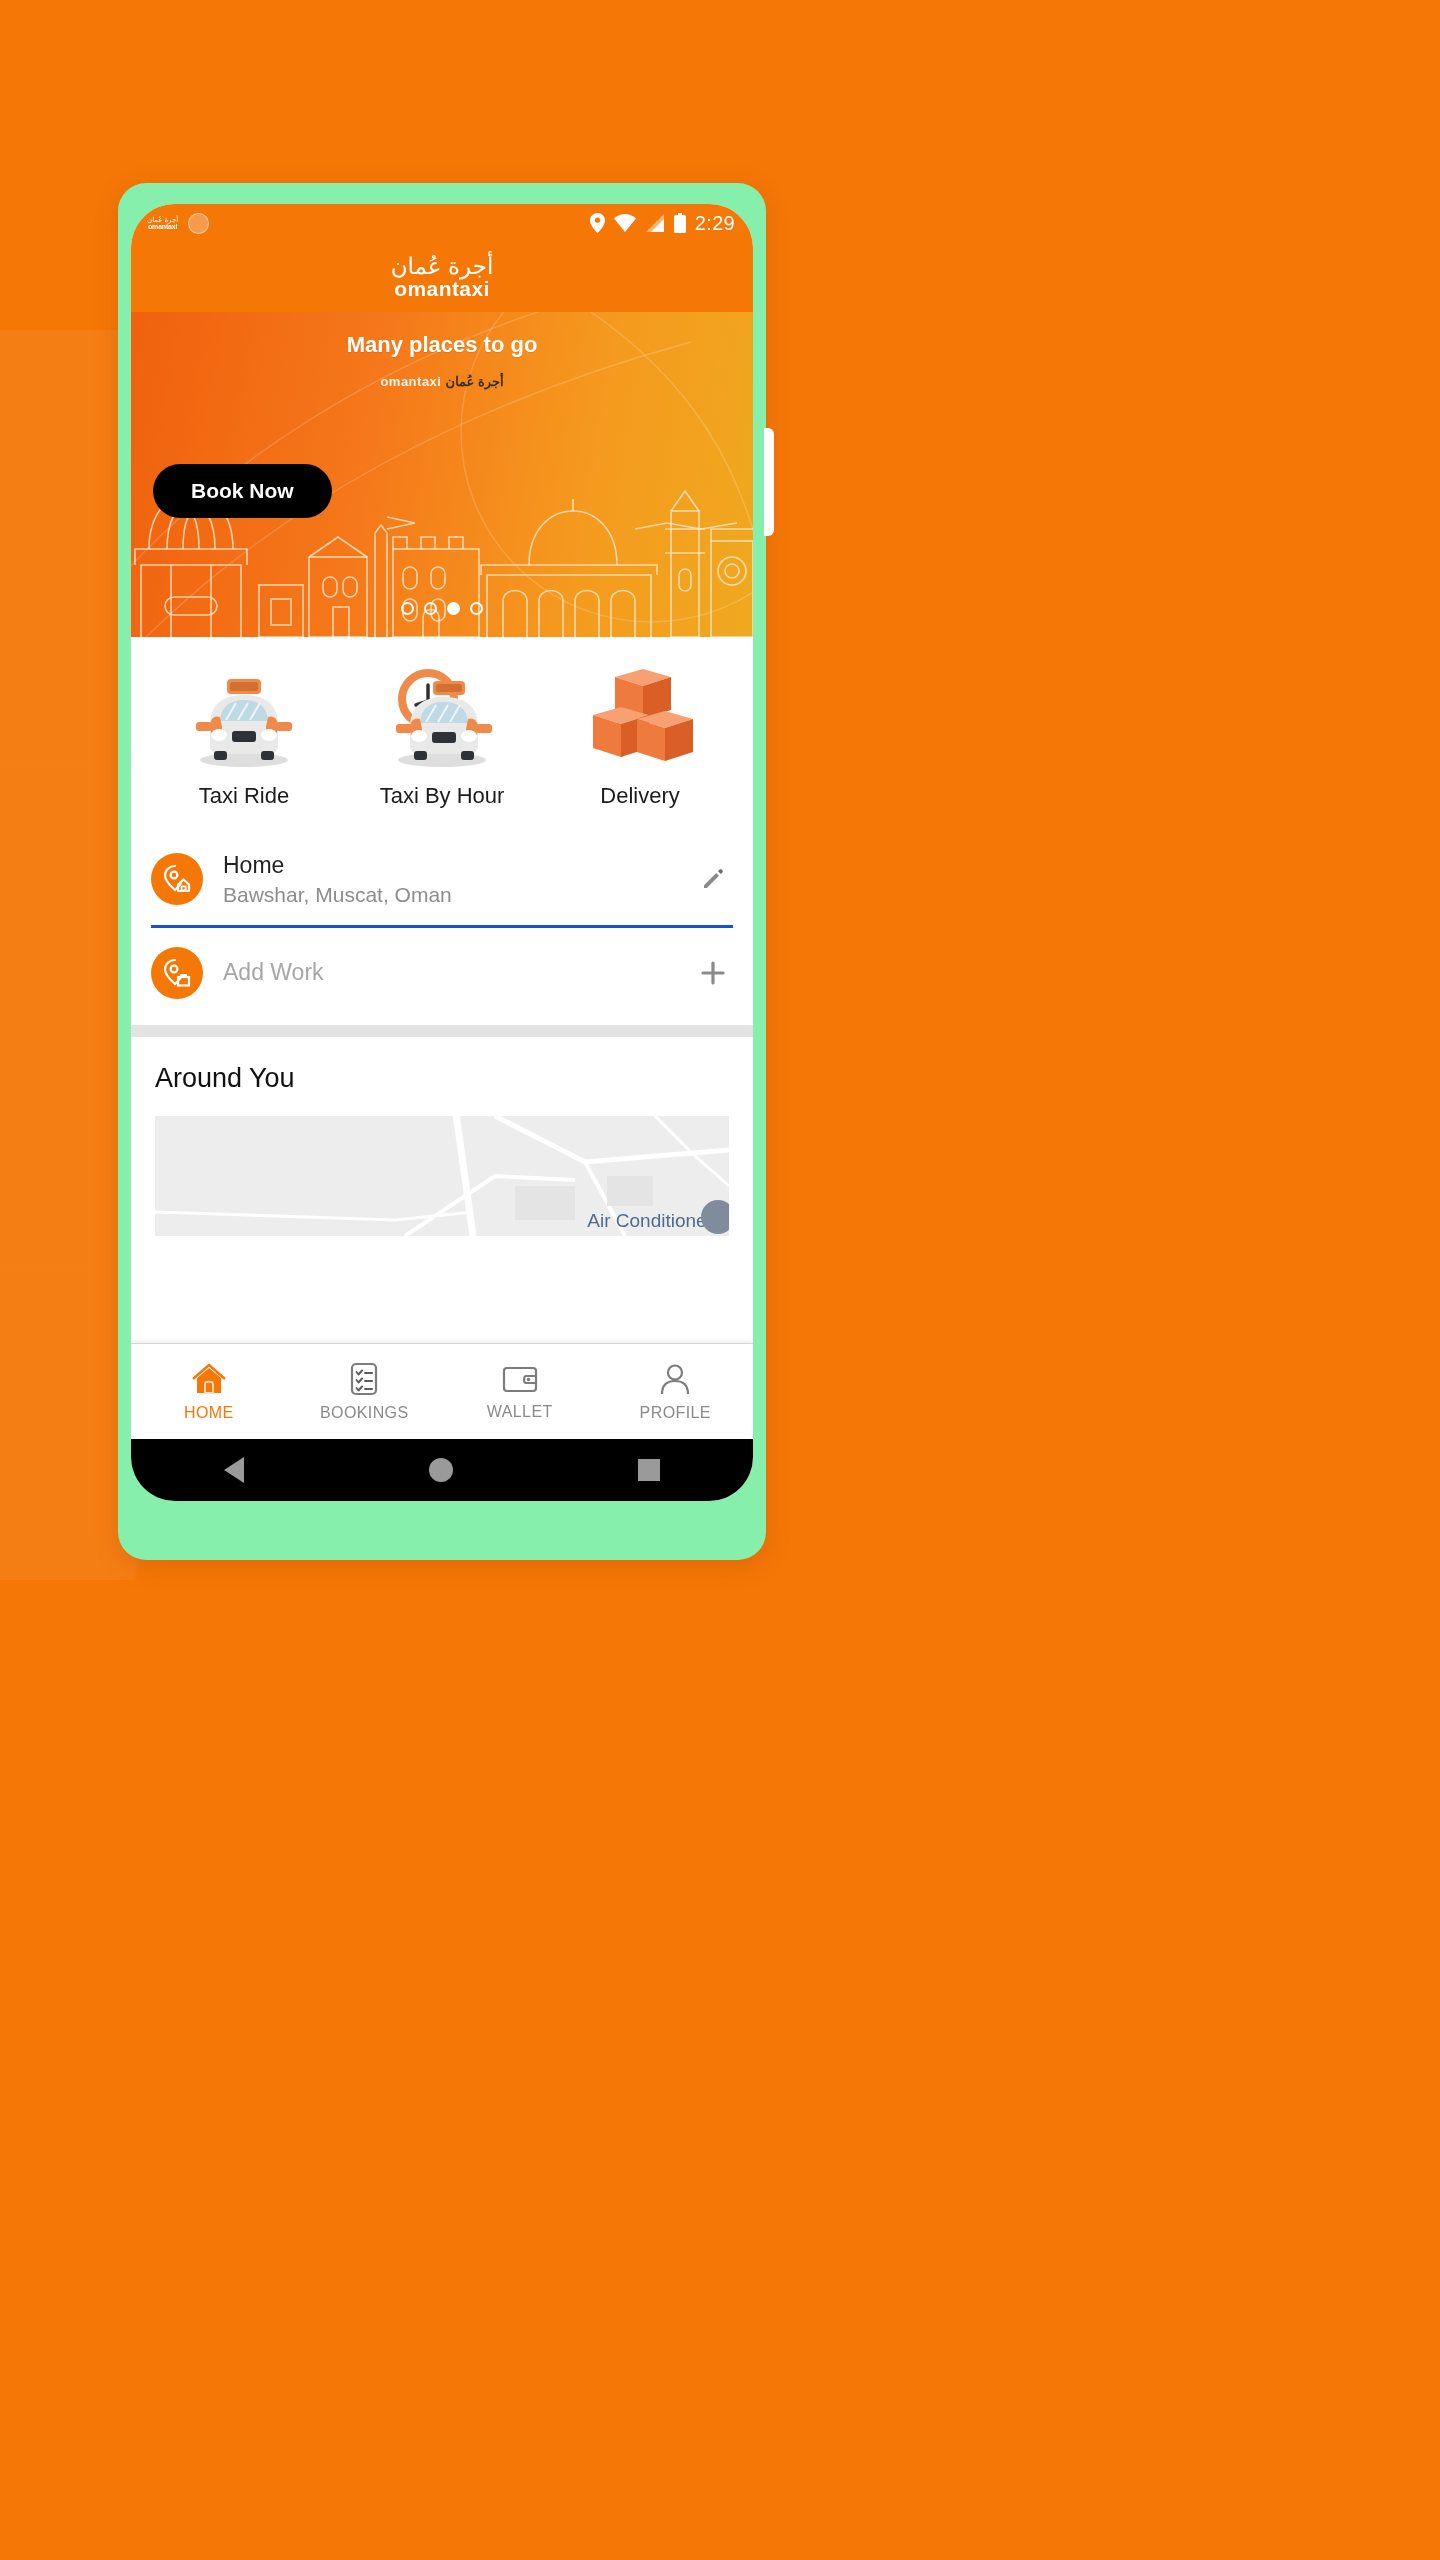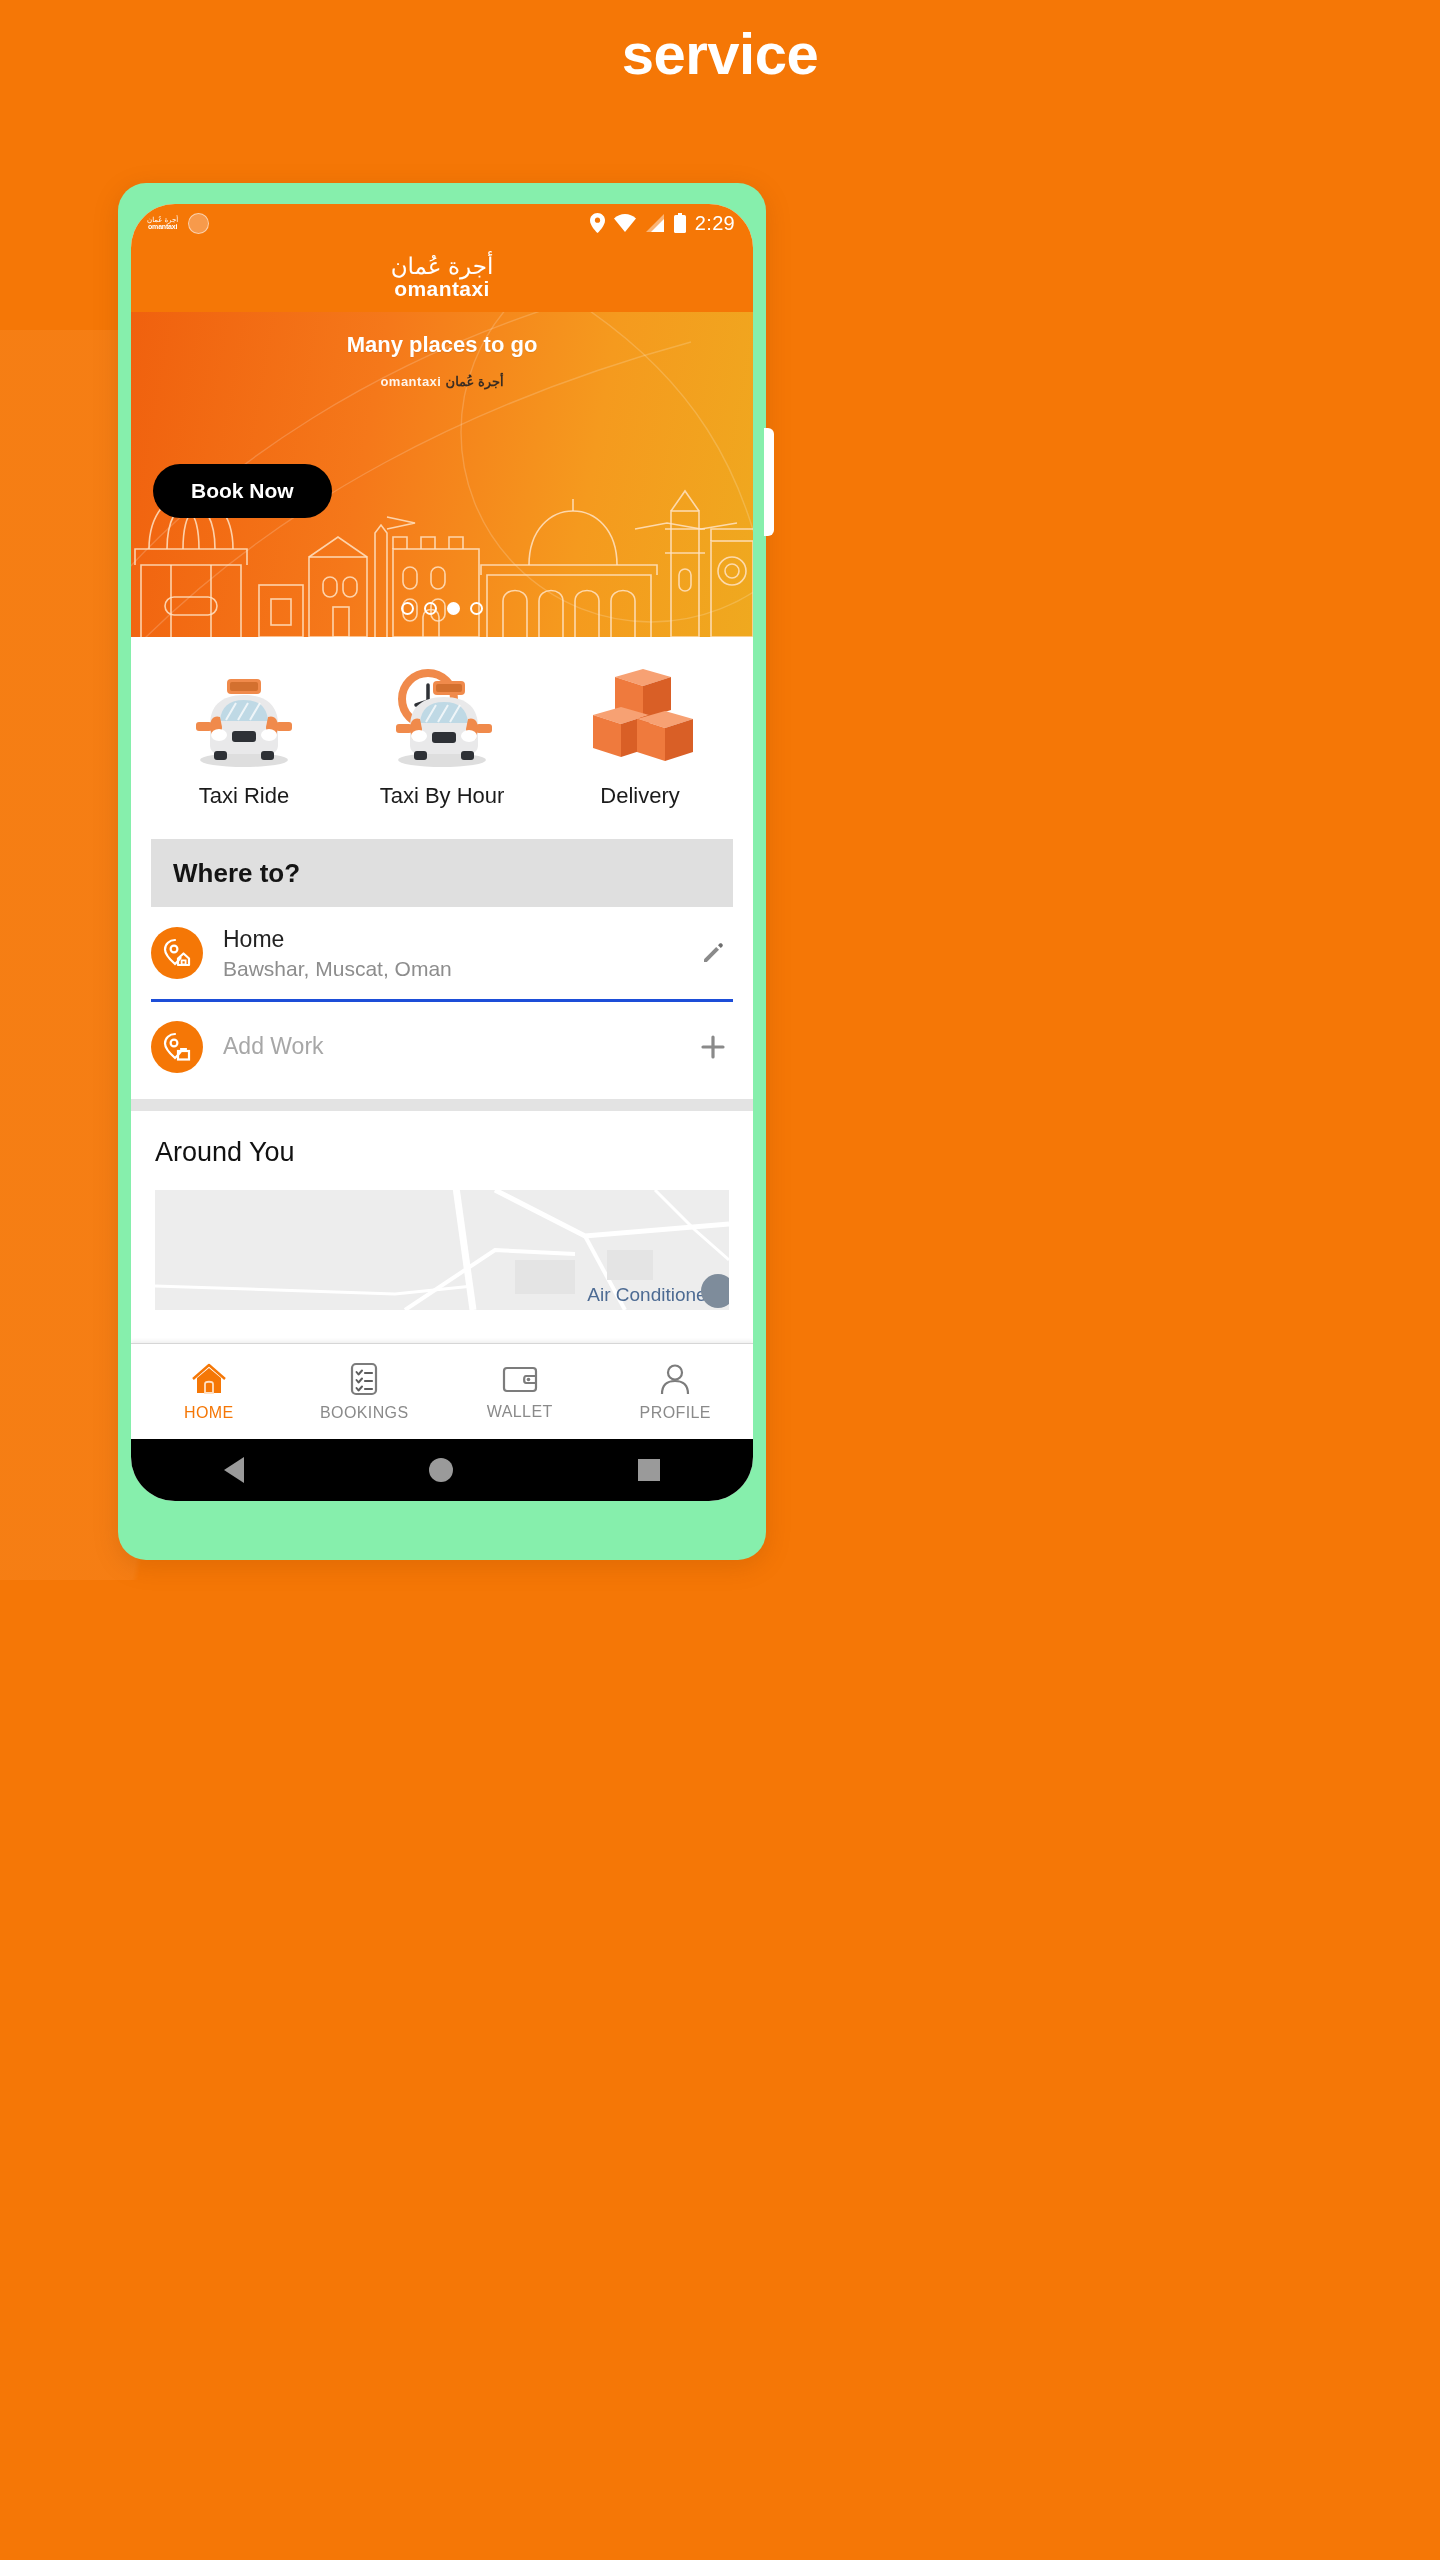--- a/index.html
+++ b/index.html
@@ -206,21 +206,20 @@
   .sys-back { width: 0; height: 0; border-top: 13px solid transparent; border-bottom: 13px solid transparent; border-right: 20px solid #9A9A9A; cursor: pointer; }
   .sys-home { width: 24px; height: 24px; border-radius: 50%; background: #9A9A9A; cursor: pointer; }
   .sys-recent { width: 22px; height: 22px; background: #9A9A9A; cursor: pointer; }
 </style>
 </head>
 <body>
 
 <div class="bg-wedge"></div>
 
 <div class="headline">
-  <div>service</div>
 </div>
 
 <div class="phone">
   <div class="phone-side-btn"></div>
 
   <div class="screen">
 
     <div class="statusbar">
       <div class="sb-left">
         <div class="sb-minilogo">
@@ -402,21 +401,20 @@
             <path d="M56 54 L84 46 L112 54 L84 63 Z" fill="#F7A173"></path>
             <path d="M56 54 L84 63 L84 96 L56 87 Z" fill="#EF7A3D"></path>
             <path d="M112 54 L84 63 L84 96 L112 87 Z" fill="#D95F26"></path>
           </svg>
         </div>
         <div class="service-label">Delivery</div>
       </div>
 
     </div>
 
-    <div class="whereto">Where to?</div>
 
     <div class="addr-list">
 
       <div class="addr-row">
         <div class="addr-icon">
           <svg width="30" height="30" viewBox="0 0 30 30">
             <path d="M13 2 C7.5 2 3 6.2 3 11.4 C3 17 13 26 13 26 C13 26 16 23.3 18.6 19.8" fill="none" stroke="#fff" stroke-width="2.2" stroke-linecap="round"></path>
             <circle cx="12" cy="11" r="3.4" fill="none" stroke="#fff" stroke-width="2.2"></circle>
             <path d="M16 20.5 L21.5 15.5 L27 20.5 L27 27 L16 27 Z" fill="none" stroke="#fff" stroke-width="2.2" stroke-linejoin="round"></path>
             <rect x="19.6" y="22.4" width="4" height="4" fill="none" stroke="#fff" stroke-width="1.8"></rect>

